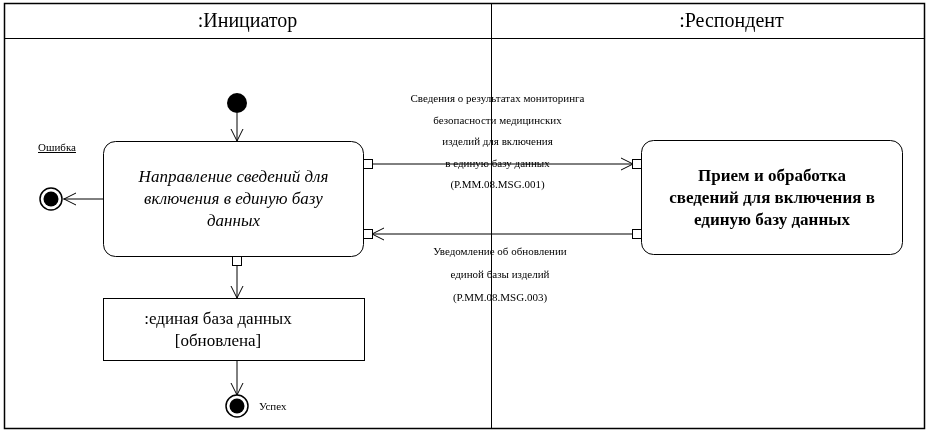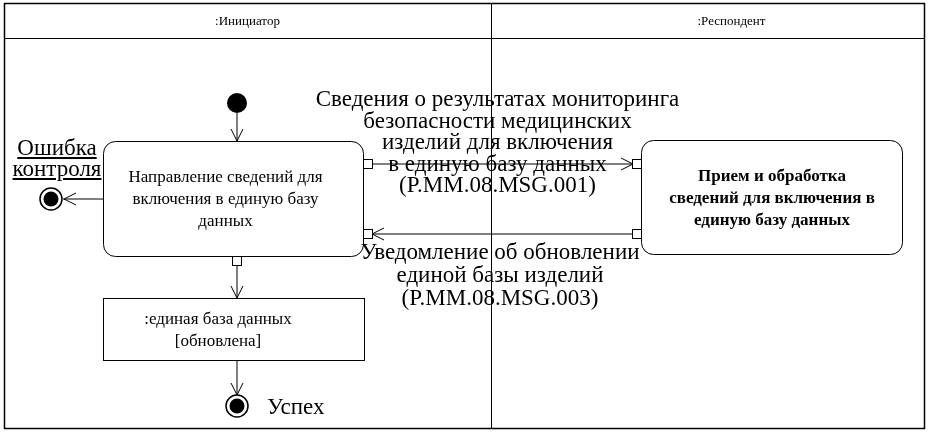--- a/index.html
+++ b/index.html
@@ -1,20 +1,20 @@
 <!DOCTYPE html>
 <html><head>
 <meta charset="utf-8">
 <style>
   html, body { margin: 0; padding: 0; background: #ffffff; }
   body { width: 929px; height: 432px; position: relative; overflow: hidden;
          font-family: "Liberation Serif", "DejaVu Serif", serif; color: #000; }
   #canvas { position: absolute; left: 0; top: 0; }
-  .txt { position: absolute; font-size: 23px; line-height: 21px; text-align: center; white-space: nowrap; }
-  .lane-title { position: absolute; top: 3px; height: 35px; line-height: 35px; text-align: center; font-size: 13px; }
+  .txt { position: absolute; font-size: 11px; line-height: 21px; text-align: center; white-space: nowrap; }
+  .lane-title { position: absolute; top: 3px; height: 35px; line-height: 35px; text-align: center; font-size: 20px; }
   .box-text { position: absolute; display: flex; align-items: center; justify-content: center;
               text-align: center; font-size: 17px; line-height: 22px; }
   .box-text span { display: block; }
 </style>
 </head>
 <body>
 
 <svg id="canvas" width="929" height="432" viewBox="0 0 929 432">
 
   <rect x="4.5" y="3.5" width="920" height="425" fill="none" stroke="#000" stroke-width="1.5"></rect>
@@ -53,21 +53,21 @@
 
   <line x1="237" y1="361" x2="237" y2="395" stroke="#000"></line>
   <polyline points="231,383 237,395 243,383" fill="none" stroke="#000"></polyline>
   <circle cx="237" cy="406" r="11" fill="#fff" stroke="#000" stroke-width="1.5"></circle>
   <circle cx="237" cy="406" r="7.5" fill="#000"></circle>
 </svg>
 
 <div class="lane-title" style="left:4px; width:487px;">:Инициатор</div>
 <div class="lane-title" style="left:515px; width:433px;">:Респондент</div>
 
-<div class="box-text" style="left:96px; top:142px; width:259px; height:114px;">
+<div class="box-text" style="left:104px; top:142px; width:259px; height:114px;font-style:italic;">
   <div>
     <span>Направление сведений для</span>
     <span>включения в единую базу</span>
     <span>данных</span>
   </div>
 </div>
 
 <div class="box-text" style="left:642px; top:141px; width:260px; height:113px;font-weight:bold;">
   <div>
     <span>Прием и обработка</span>
@@ -78,24 +78,23 @@
 
 <div class="box-text" style="left:88px; top:299px; width:260px; height:61px;">
   <div>
     <span>:единая база данных</span>
     <span>[обновлена]</span>
   </div>
 </div>
 
 <div class="txt" style="left:12px; top:137px; width:90px; line-height:21px;text-decoration:underline;">
   <span style="display:block">Ошибка</span>
-  <span style="display:block">контроля</span>
 </div>
 
-<div class="txt" style="left:267px; top:396px; text-align:center;">Успех</div>
+<div class="txt" style="left:259px; top:396px; text-align:center;">Успех</div>
 
 <div class="txt" style="left:300px; top:88px; width:395px; line-height:21.5px;">
   <span style="display:block">Сведения о результатах мониторинга</span>
   <span style="display:block">безопасности медицинских</span>
   <span style="display:block">изделий для включения</span>
   <span style="display:block">в единую базу данных</span>
   <span style="display:block">(P.MM.08.MSG.001)</span>
 </div>
 
 <div class="txt" style="left:350px; top:240px; width:300px; line-height:23px;">

